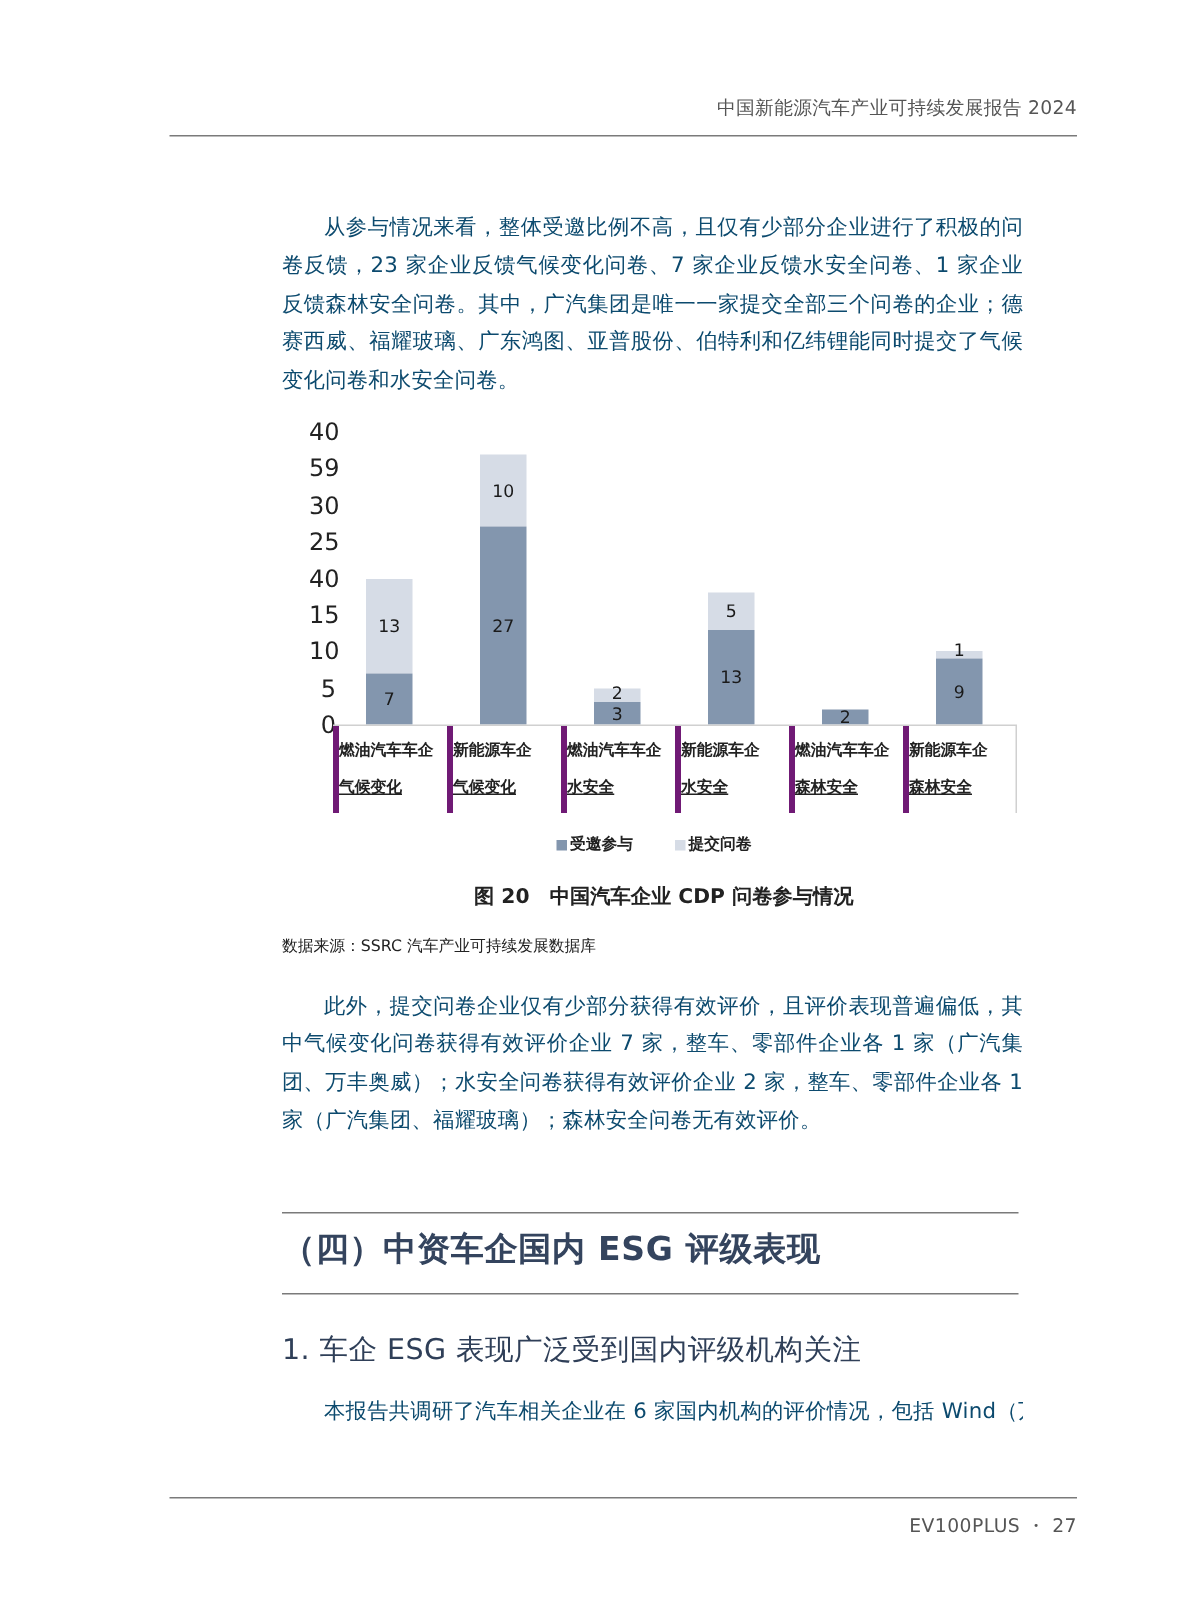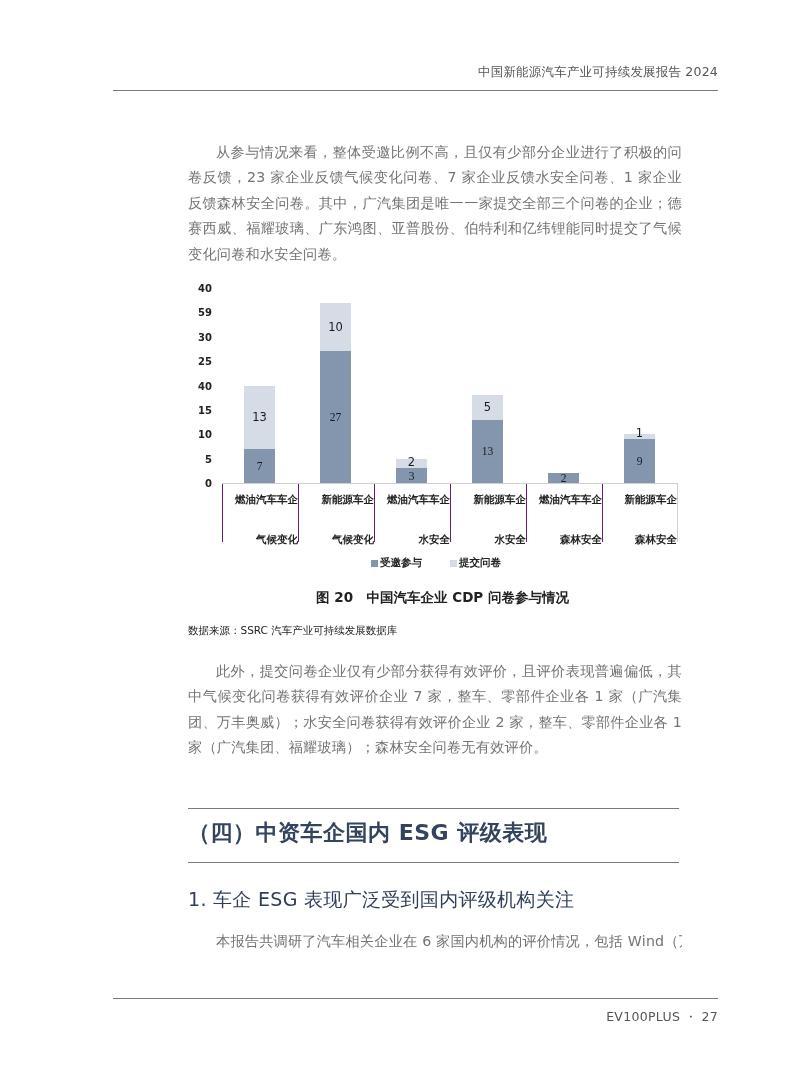--- a/index.html
+++ b/index.html
@@ -1,39 +1,39 @@
 <!DOCTYPE html>
 <html><head>
 <meta charset="utf-8">
 <style>
   html, body { margin: 0; padding: 0; background: #ffffff; }
   body { width: 793px; height: 1077px; position: relative; overflow: hidden;
          font-family: "DejaVu Sans", "Liberation Sans", sans-serif; color: #222; }
   .header-title { position: absolute; right: 75px; top: 64px; font-size: 12.5px; color: #555; letter-spacing: 0.2px; }
   .header-rule { position: absolute; left: 113px; top: 90px; width: 605px; height: 1px; background: #7a7a7a; }
-  .para { position: absolute; left: 188px; width: 494px; font-size: 14.2px; line-height: 25.4px; color: #737373;
+  .para { position: absolute; left: 188px; width: 494px; font-size: 14.2px; line-height: 25.4px; color: #0c4a6e;
           text-align: justify; text-indent: 28px; letter-spacing: 0.2px; }
   #p1 { top: 140px; }
   #p2 { top: 659px; }
   #p3 { top: 929px; white-space: nowrap; overflow: hidden; }
 
   
   .chart { position: absolute; left: 186px; top: 280px; width: 500px; height: 300px; }
-  .y-tick { position: absolute; left: 8px; width: 18px; text-align: right; font-size: 10px; font-weight: bold; color: #222; transform: translateY(-50%); }
+  .y-tick { position: absolute; left: 20px; width: 18px; text-align: right; font-size: 16px; font-weight: normal; color: #222; transform: translateY(-50%); }
   .plot { position: absolute; left: 36px; top: 8px; width: 456px; height: 195px; }
   .bar-col { position: absolute; bottom: 0; width: 76px; height: 195px; }
   .bar { position: absolute; left: 22px; width: 31px; bottom: 0; display: flex; flex-direction: column; }
   .seg { position: relative; display: flex; align-items: center; justify-content: center; font-size: 11.5px; color: #1a1a1a; }
   .seg-sub { background: #d6dce6; }
-  .seg-inv { background: #8396ae; font-family: Liberation Serif, serif; }
+  .seg-inv { background: #8396ae; }
   .axis-table { position: absolute; left: 36px; top: 203px; width: 456px; height: 58px; border-top: 1px solid #d0d0d0; display: flex; }
-  .axis-cell { width: 76px; border-left: 1px solid #701a75; box-sizing: border-box; text-align: right; font-size: 10.5px; font-weight: bold; color: #222; }
+  .axis-cell { width: 76px; border-left: 4px solid #701a75; box-sizing: border-box; text-align: left; font-size: 10.5px; font-weight: bold; color: #222; }
   .axis-cell:last-child { border-right: 1px solid #d0d0d0; }
   .axis-cell .l1 { margin-top: 9px; height: 20px; }
-  .axis-cell .l2 { margin-top: 20px; }
+  .axis-cell .l2 { margin-top: 5px; text-decoration: underline; }
   .legend { position: absolute; left: 0; right: 0; top: 276px; text-align: center; font-size: 10.5px; font-weight: bold; color: #222; }
   .legend-item { display: inline-flex; align-items: center; margin: 0 14px; }
   .swatch { display: inline-block; width: 7px; height: 7px; margin-right: 2px; }
 
   .caption { position: absolute; left: 0; width: 793px; top: 589px; text-align: center; font-size: 13.5px; font-weight: bold; color: #222; padding-left: 92px; box-sizing: border-box; }
   .source { position: absolute; left: 188px; top: 624px; font-size: 10.5px; color: #222; }
 
   .section-rule { position: absolute; left: 188px; width: 491px; height: 1px; background: #7a7a7a; }
   #rule-a { top: 808px; }
   #rule-b { top: 862px; }

